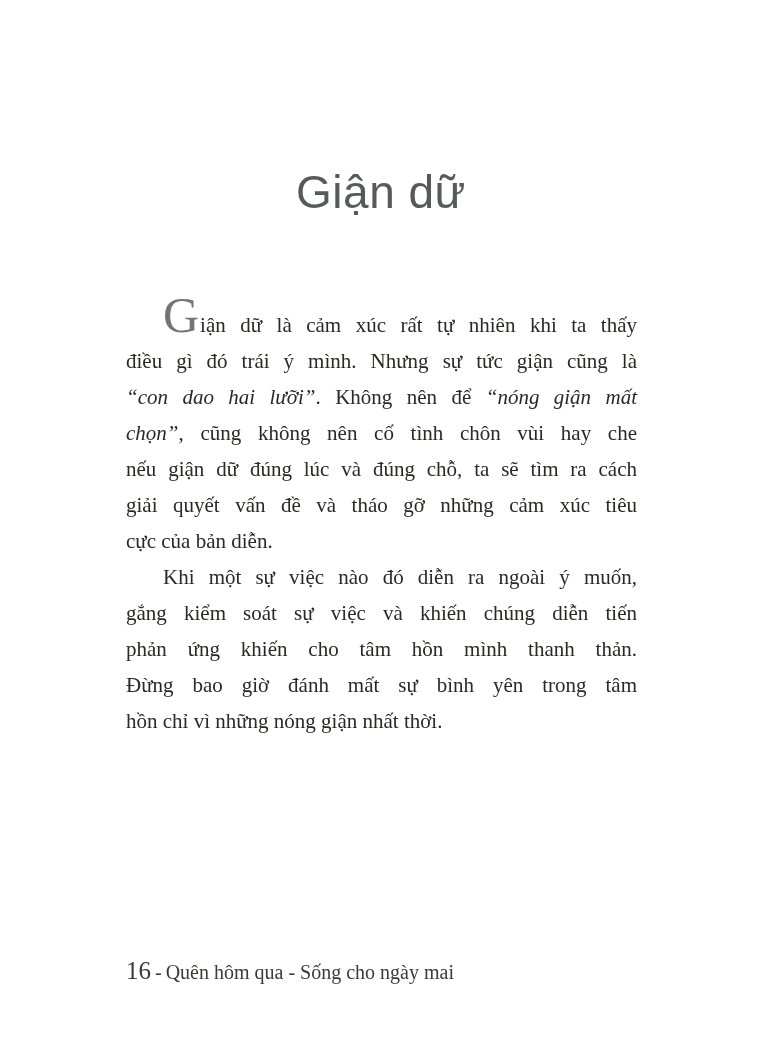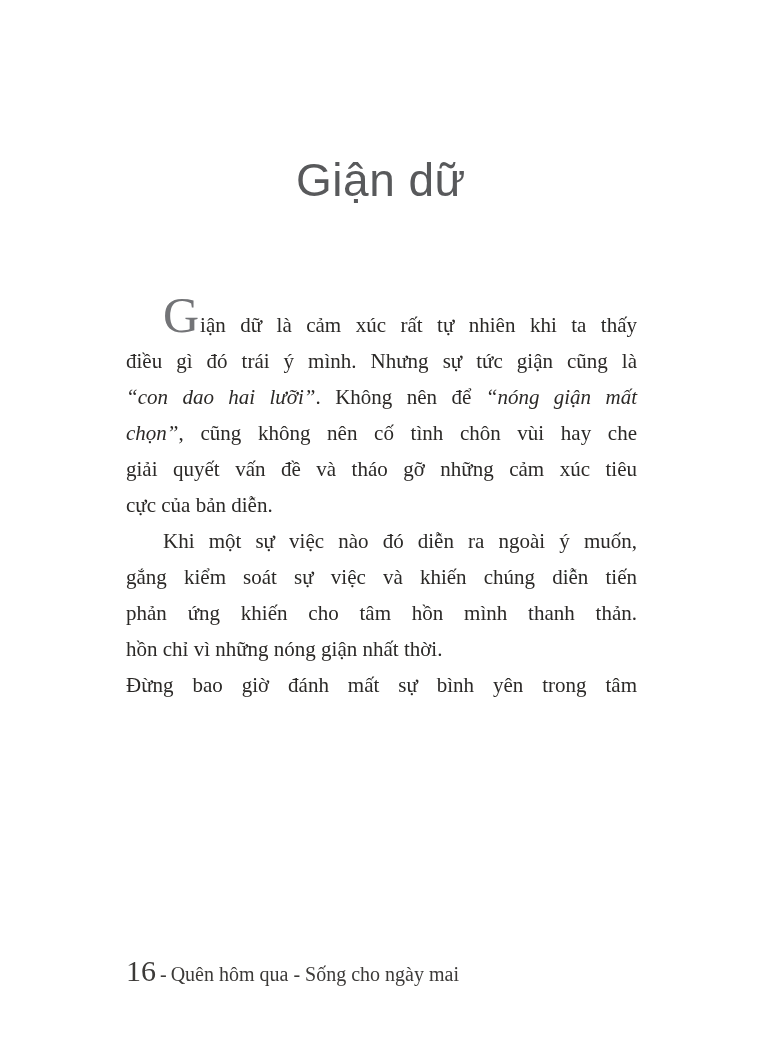--- a/index.html
+++ b/index.html
@@ -15,21 +15,21 @@
     position: relative;
     width: 762px;
     height: 1056px;
     margin: 0 auto;
     background: var(--background);
     overflow: hidden;
     font-family: "Liberation Serif", serif;
   }
   .chapter-title {
     position: absolute;
-    top: 157px;
+    top: 169px;
     left: 0;
     width: 762px;
     text-align: center;
     font-family: "Liberation Sans", sans-serif;
     font-weight: 400;
     font-size: 46px;
     line-height: 46px;
     letter-spacing: 0.5px;
     color: var(--title);
   }
@@ -68,48 +68,49 @@
   .page-footer {
     position: absolute;
     left: 126px;
     top: 957px;
     color: var(--footer-text);
     font-size: 20px;
     line-height: 28px;
     white-space: nowrap;
   }
   .page-footer .num {
-    font-size: 30px;
+    font-size: 25px;
   }
   .page-footer .sep {
     padding: 0 4px;
   }
 </style>
 </head>
 <body>
 
 <div class="page">
 
   <div class="chapter-title">Giận dữ</div>
 
   <div class="body-text">
       <div>
         <div class="line j indent"><span class="dropcap">G</span><span>iận dữ là cảm xúc rất tự nhiên khi ta thấy</span></div>
         <div class="line j"><span>điều gì đó trái ý mình. Nhưng sự tức giận cũng là</span></div>
         <div class="line j"><span class="it">“con dao hai lưỡi”</span><span>. Không nên để </span><span class="it">“nóng giận mất</span></div>
         <div class="line j"><span class="it">chọn”</span><span>, cũng không nên cố tình chôn vùi hay che</span></div>
+        <div class="line j"><span>nếu giận dữ đúng lúc và đúng chỗ, ta sẽ tìm ra cách</span></div>
         <div class="line j"><span>giải quyết vấn đề và tháo gỡ những cảm xúc tiêu</span></div>
         <div class="line"><span>cực của bản diễn.</span></div>
       </div>
       <div>
         <div class="line j indent"><span>Khi một sự việc nào đó diễn ra ngoài ý muốn,</span></div>
         <div class="line j"><span>gắng kiểm soát sự việc và khiến chúng diễn tiến</span></div>
         <div class="line j"><span>phản ứng khiến cho tâm hồn mình thanh thản.</span></div>
+        <div class="line j"><span>Đừng bao giờ đánh mất sự bình yên trong tâm</span></div>
         <div class="line"><span>hồn chỉ vì những nóng giận nhất thời.</span></div>
-        <div class="line j"><span>Đừng bao giờ đánh mất sự bình yên trong tâm</span></div>
       </div>
     </div>
 
   <div class="page-footer">
     <span class="num">16</span><span class="sep">-</span><span class="book-title">Quên hôm qua - Sống cho ngày mai</span>
   </div>
 
 </div>
 
 </body></html>

